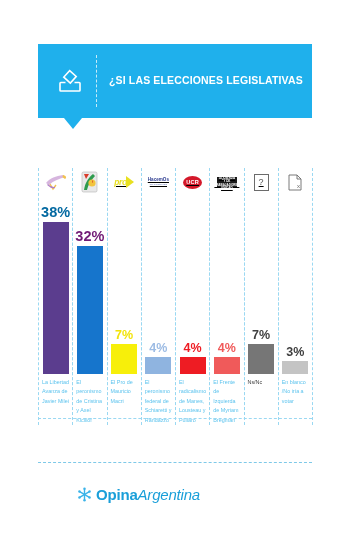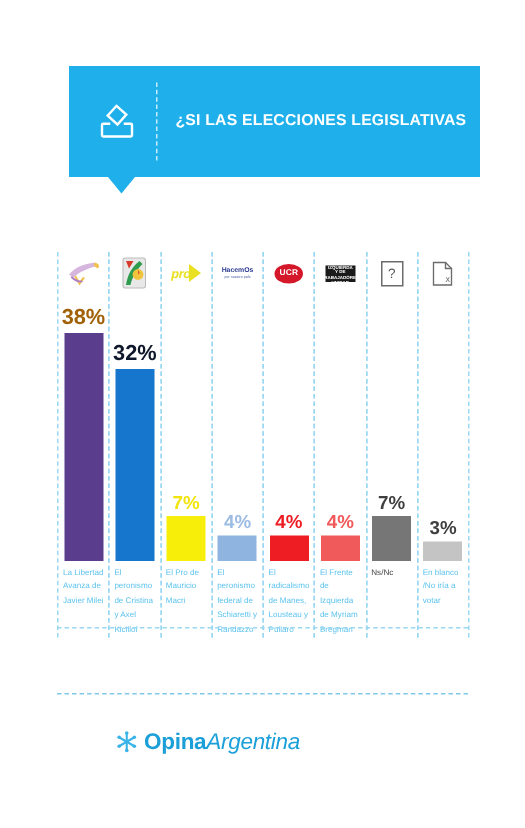--- a/index.html
+++ b/index.html
@@ -11,21 +11,21 @@
     height: 552px;
     background: #ffffff;
     font-family: "Liberation Sans", sans-serif;
     overflow: hidden;
     position: relative;
   }
 
   
   .banner-wrap {
     position: absolute;
-    left: 46px;
+    left: 38px;
     top: 44px;
     width: 274px;
   }
   .banner {
     background: #1fb0ec;
     display: flex;
     align-items: center;
     padding: 11px 10px 11px 6px;
     box-sizing: border-box;
     min-height: 74px;
@@ -74,20 +74,21 @@
     flex-direction: column;
     align-items: center;
     box-sizing: border-box;
   }
   .logo-cell {
     height: 28px;
     display: flex;
     align-items: center;
     justify-content: center;
     width: 100%;
+    text-decoration: underline;
   }
   .plot-cell {
     height: 178px;
     width: 100%;
     display: flex;
     flex-direction: column;
     justify-content: flex-end;
     align-items: center;
   }
   .pct {
@@ -199,38 +200,38 @@
   <div class="col">
     <div class="logo-cell">
       <svg class="lg" width="24" height="20" viewBox="0 0 24 20">
         <path d="M2 11 C6 6, 12 4, 19 3 L21 5 C15 7, 9 9, 5 13 Z" fill="#cfa8d8" opacity="0.85"></path>
         <path d="M19 3 C22 3.5, 23 5.5, 21 7 L18.5 5.2 Z" fill="#f2c14e"></path>
         <path d="M6 12 L9 17 L12 13" fill="none" stroke="#f2c14e" stroke-width="1.4"></path>
         <path d="M3.5 12.5 C6 15, 9 16, 11 15.5" fill="none" stroke="#b07fc4" stroke-width="1.2"></path>
       </svg>
     </div>
     <div class="plot-cell">
-      <div class="pct big" style="color:#a16207">38%</div>
+      <div class="pct big" style="color:#0369a1">38%</div>
       <div class="bar" style="height:152px;background:#5b3d8e"></div>
     </div>
     <div class="label-cell">La Libertad Avanza de Javier Milei</div>
   </div>
 
   <div class="col">
     <div class="logo-cell">
       <svg class="lg" width="17" height="22" viewBox="0 0 17 22">
         <rect x="1" y="1" width="15" height="20" rx="1.5" fill="#e8e8e8" stroke="#bbb" stroke-width="0.7"></rect>
         <path d="M3 19 C4 12, 7 7, 12 3 L14 5 C10 9, 7 14, 6 19 Z" fill="#2e9b4e"></path>
         <circle cx="11" cy="12" r="3.6" fill="#f2c43d"></circle>
         <path d="M11 8.6 L12.2 11 L11 12 Z" fill="#e05a2b"></path>
         <path d="M3 3 L8 3 L5 8 Z" fill="#d93b2b"></path>
       </svg>
     </div>
     <div class="plot-cell">
-      <div class="pct big" style="color:#0f172a">32%</div>
+      <div class="pct big" style="color:#701a75">32%</div>
       <div class="bar" style="height:128px;background:#1675cc"></div>
     </div>
     <div class="label-cell">El peronismo de Cristina y Axel Kicillof</div>
   </div>
 
   <div class="col">
     <div class="logo-cell">
       <div class="lg-box">
         <span class="lg-pro">pro</span>
         <svg width="8" height="12" viewBox="0 0 8 12" style="margin-left:-1px">

